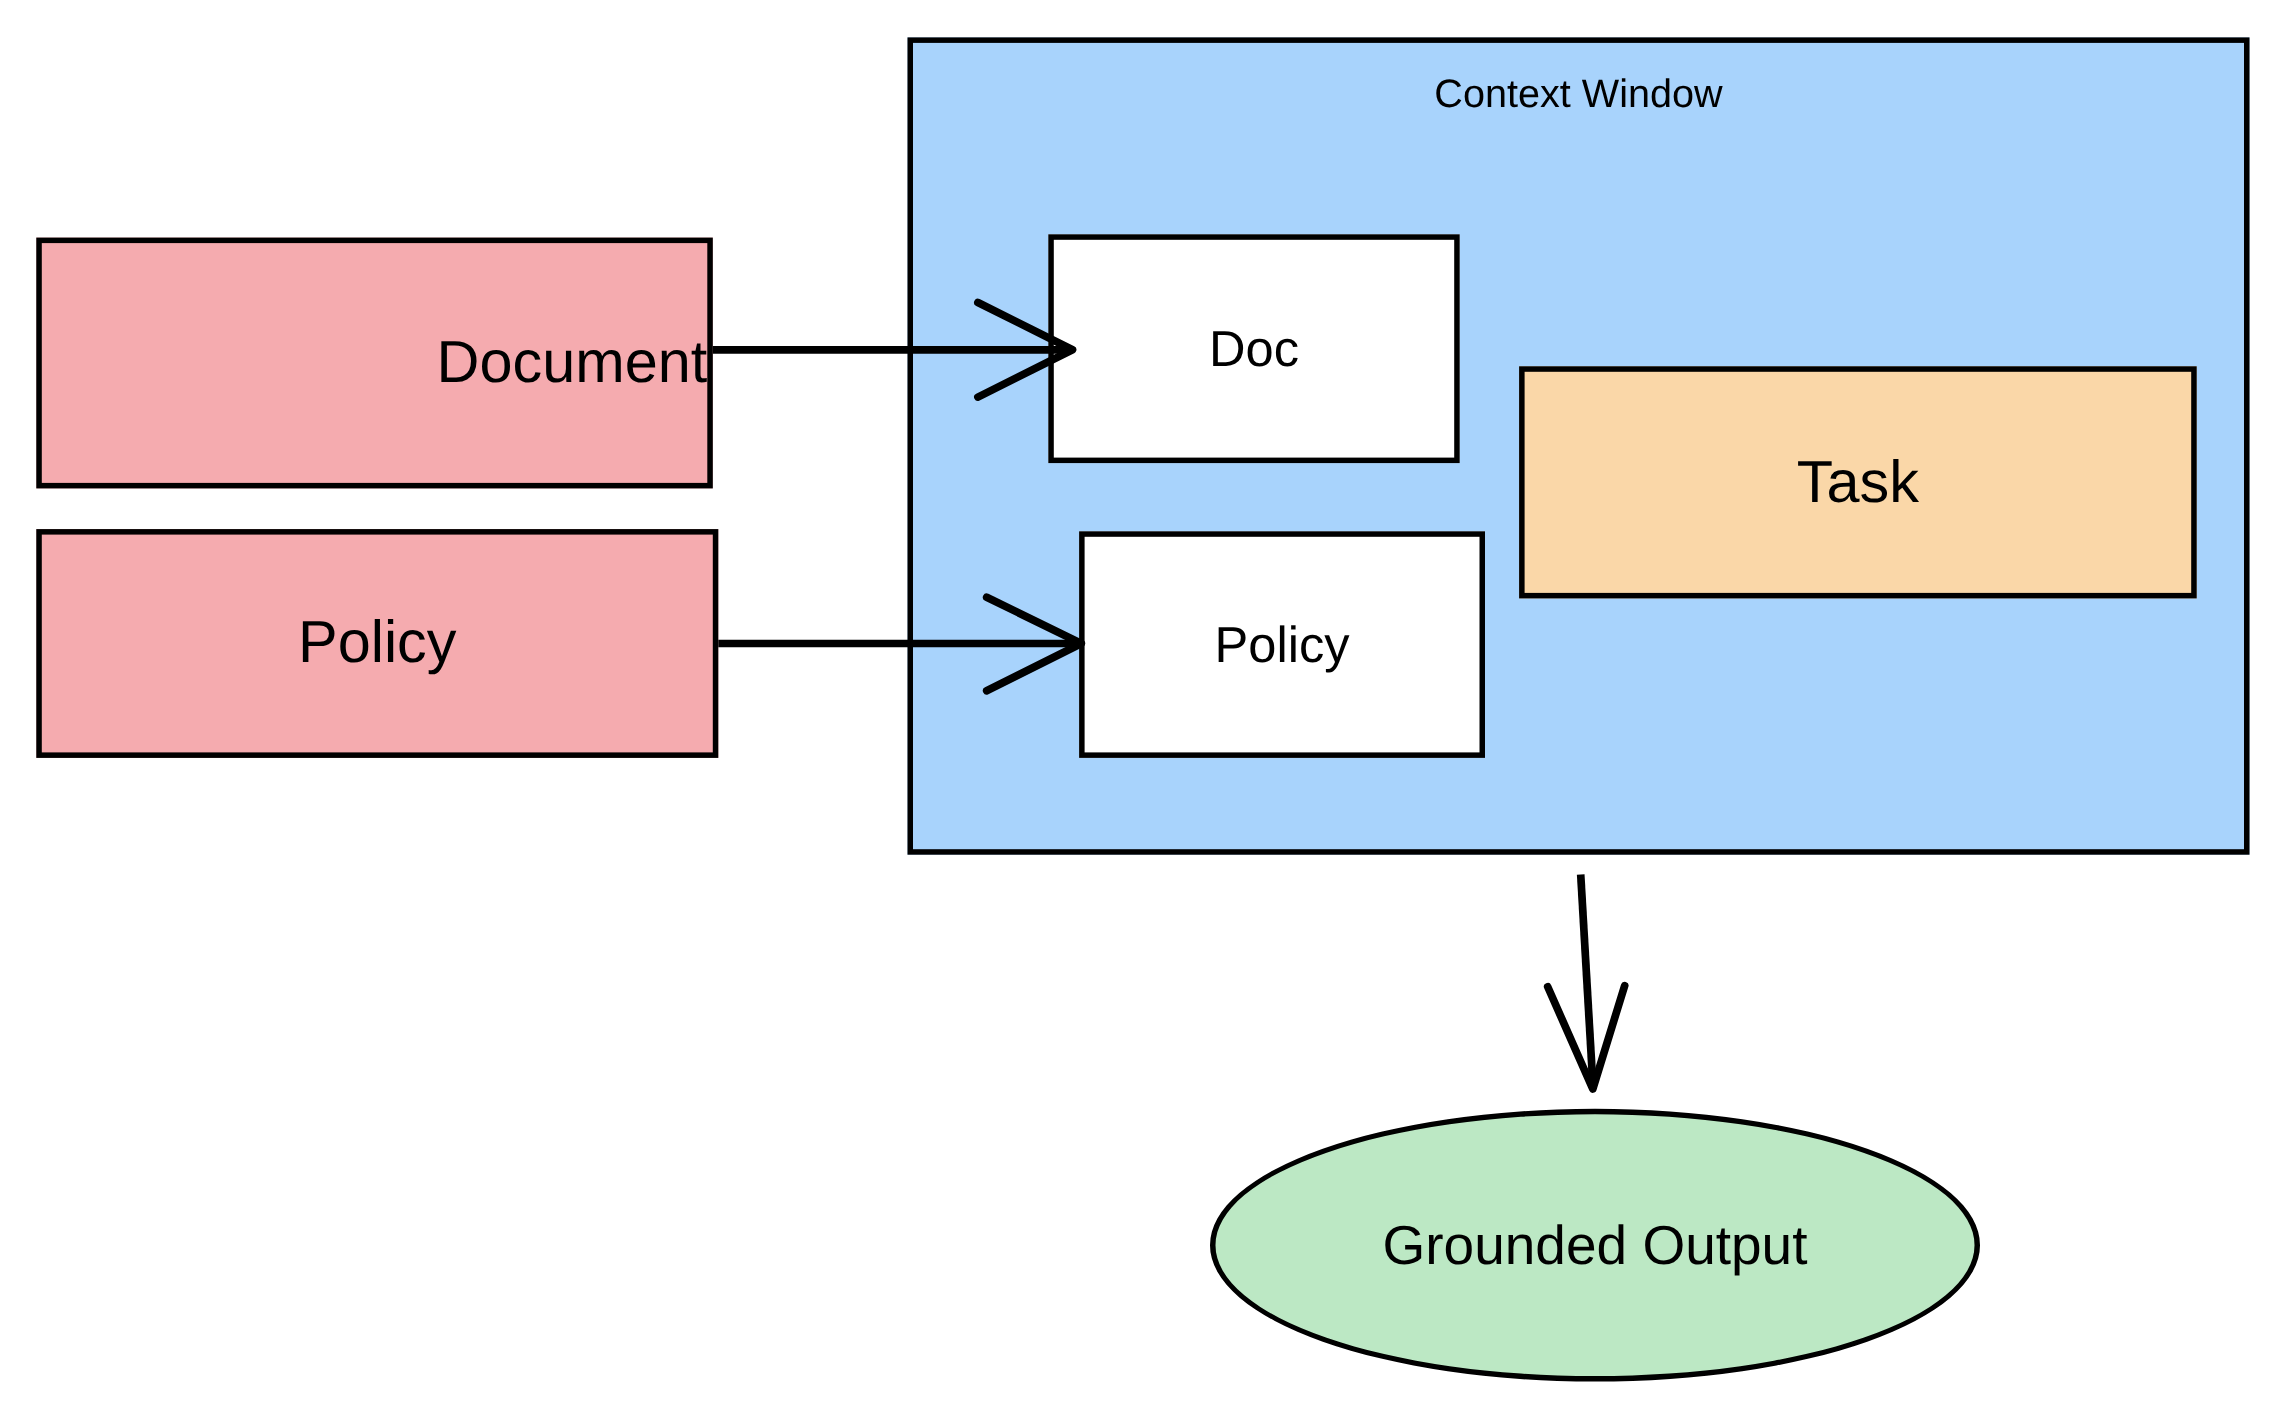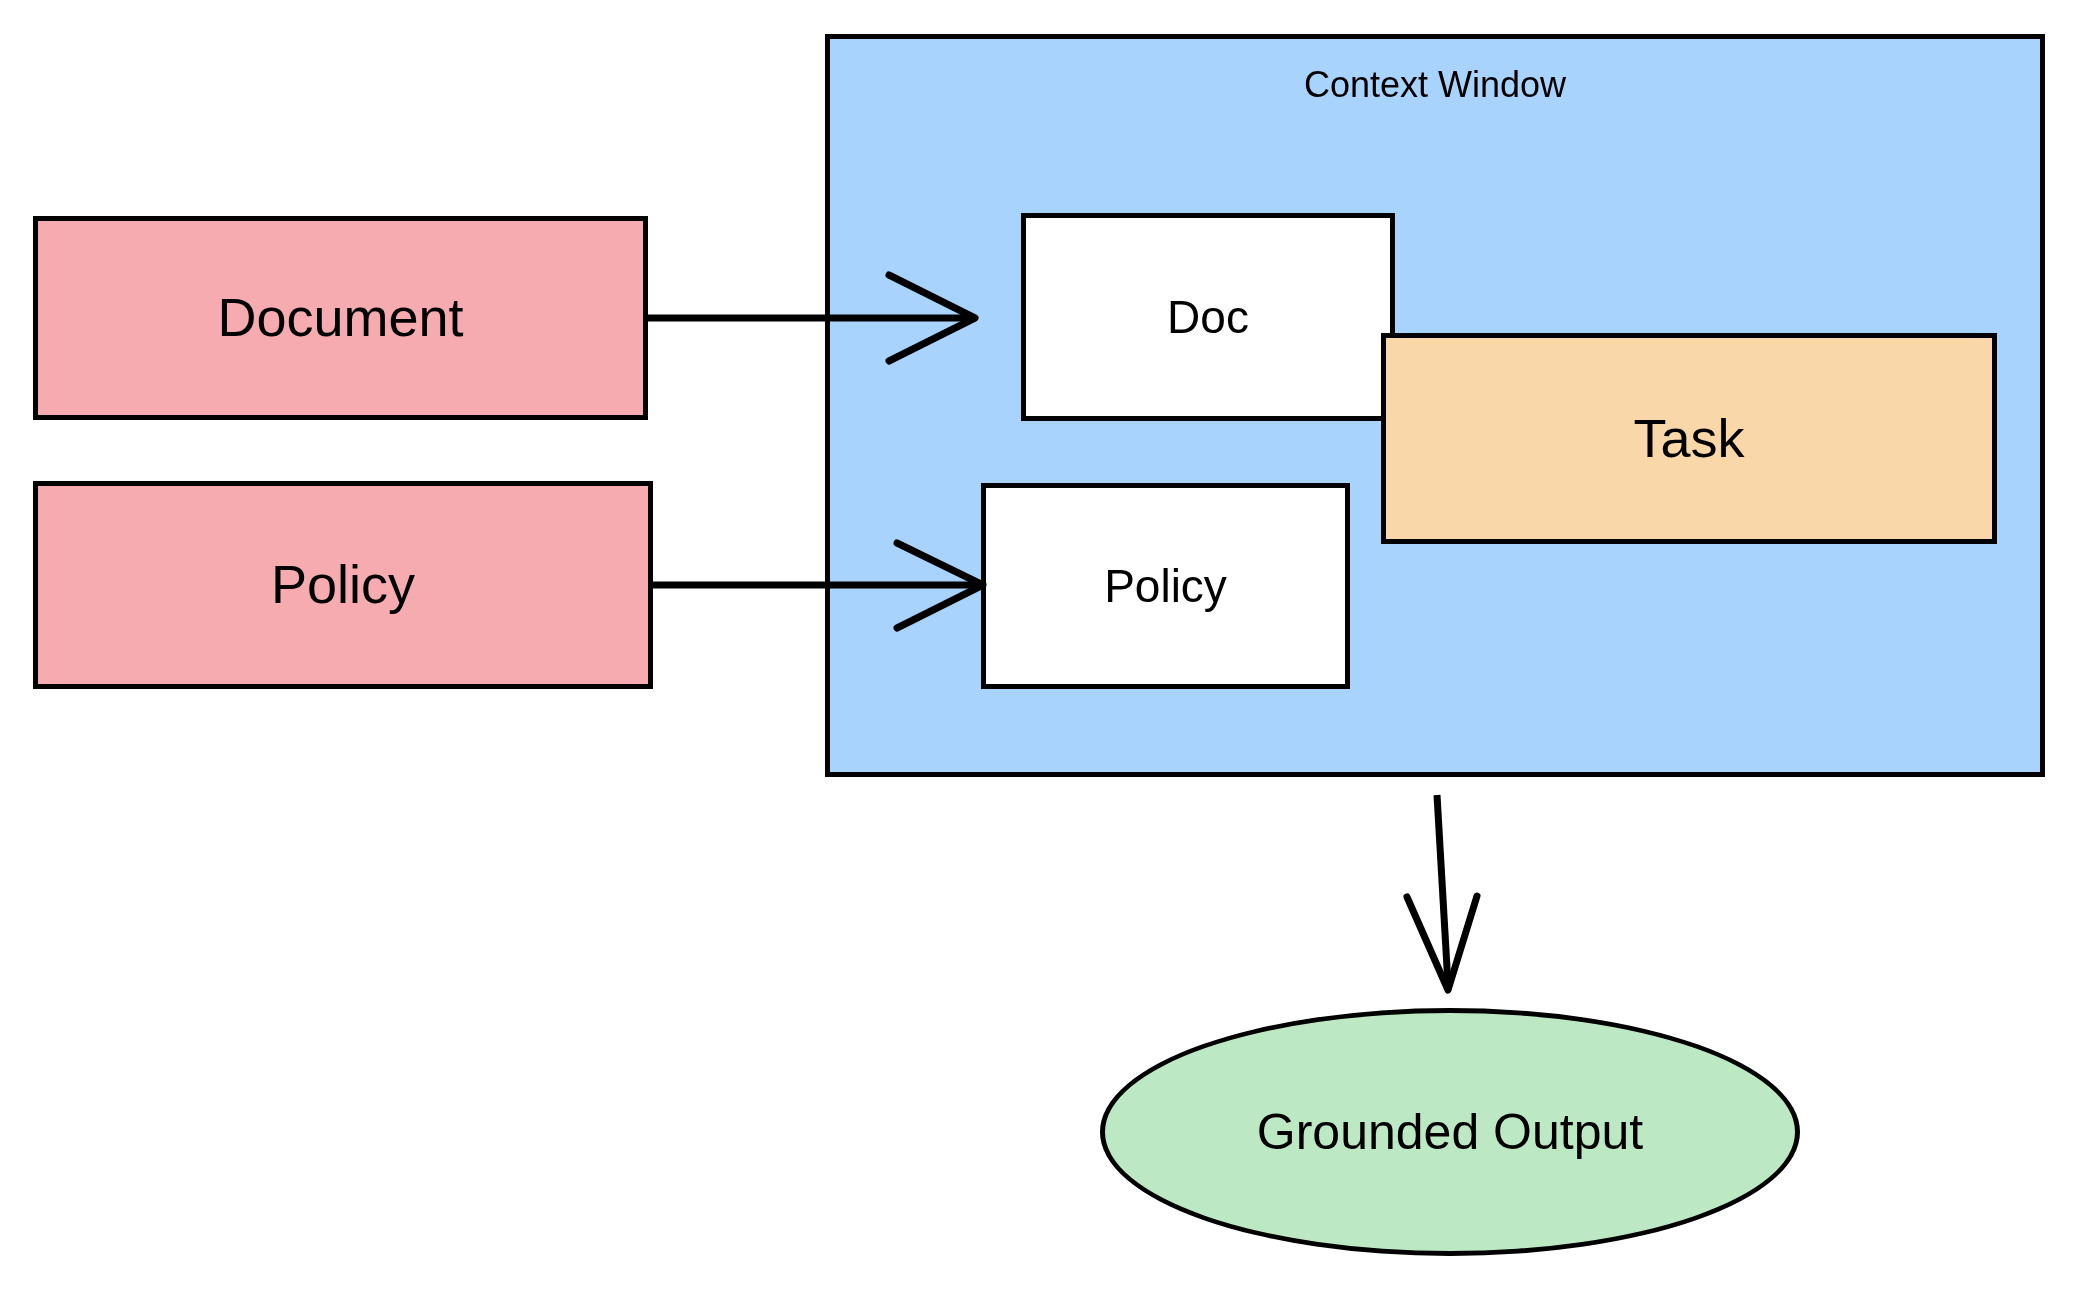--- a/index.html
+++ b/index.html
@@ -28,23 +28,24 @@
     font-family: "Liberation Sans", sans-serif;
     color: #000000;
     text-align: center;
     line-height: 1.1;
   }
   
   #node-document {
     left: 33px;
     top: 216px;
     width: 615px;
-    height: 204px;
+    height: 228px;
     background: #f5abaf;
     font-size: 54px;
+    justify-content: flex-end;
   }
   #node-policy-source {
     left: 33px;
     top: 481px;
     width: 620px;
     height: 208px;
     background: #f5abaf;
     font-size: 54px;
   }
   
@@ -61,21 +62,21 @@
     left: 0;
     right: 0;
     top: 26px;
     text-align: center;
     font-size: 36px;
     font-family: "Liberation Sans", sans-serif;
     color: #000000;
   }
   
   #node-doc {
-    left: 1021px;
+    left: 953px;
     top: 213px;
     width: 374px;
     height: 208px;
     background: #ffffff;
     font-size: 46px;
   }
   #node-policy-ctx {
     left: 981px;
     top: 483px;
     width: 369px;

